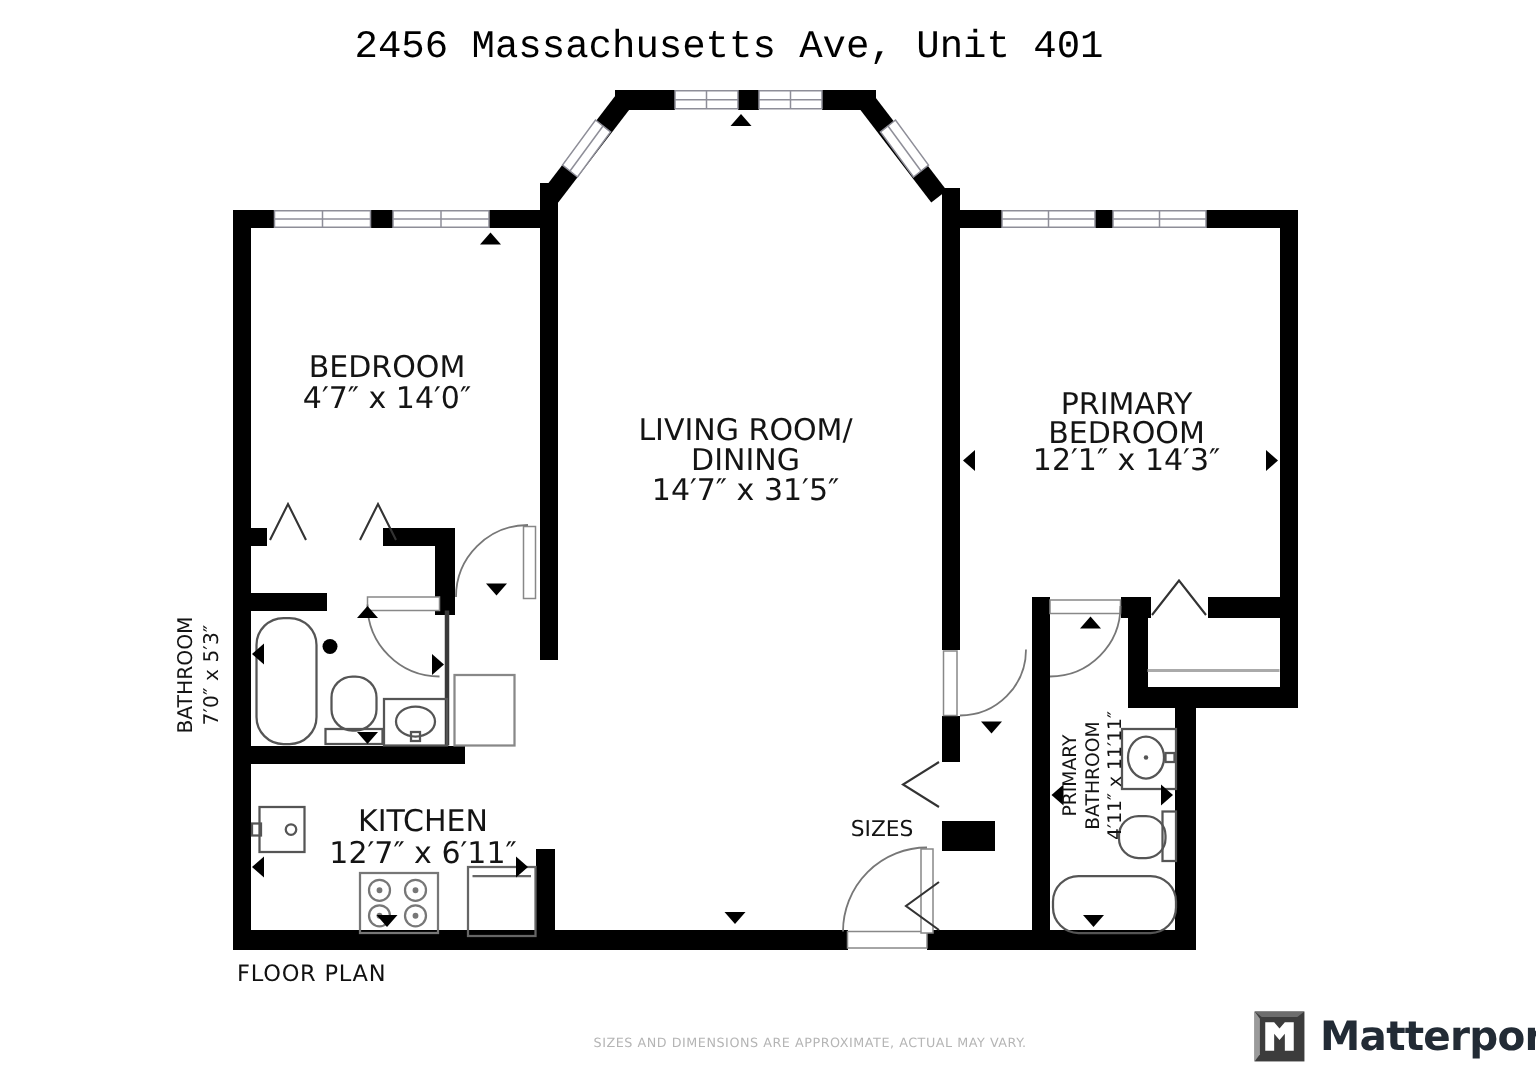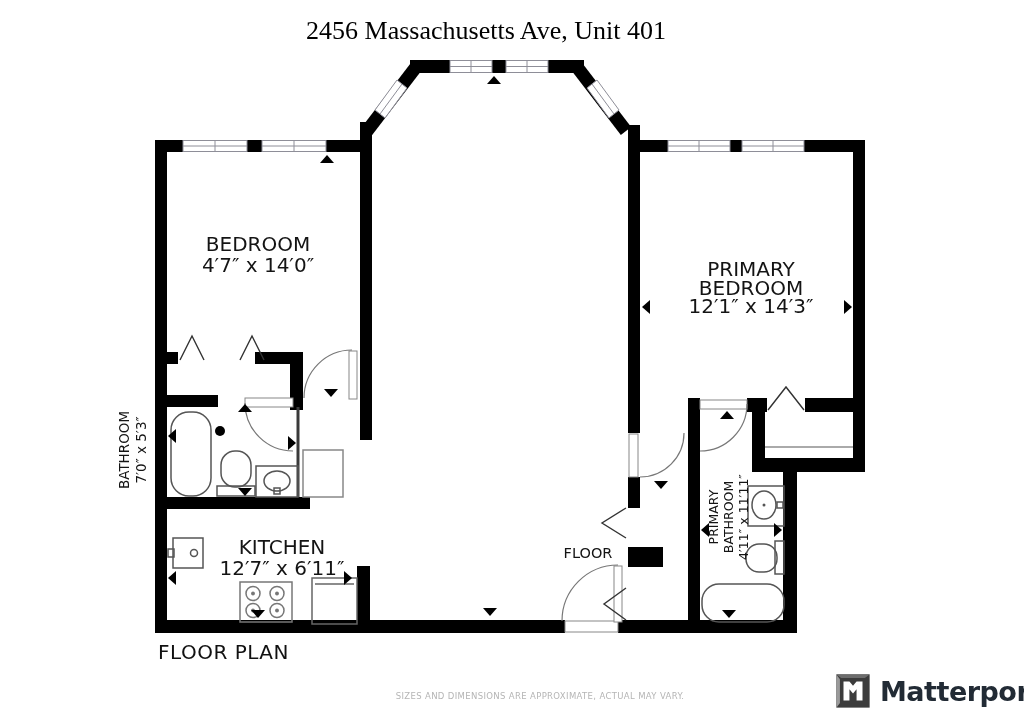--- a/index.html
+++ b/index.html
@@ -1,28 +1,28 @@
 <!DOCTYPE html>
 <html><head>
 <meta charset="utf-8">
 <style>
   html,body{margin:0;padding:0;background:#fff;}
   .canvas{position:relative;width:1024px;height:724px;background:#ffffff;overflow:hidden;
           font-family:"DejaVu Sans","Liberation Sans",sans-serif;}
   .plan-svg{position:absolute;left:0;top:0;}
   .title{position:absolute;left:486px;top:16px;transform:translateX(-50%);
-         font-family:Liberation Serif, serif;font-size:26px;color:#000;white-space:nowrap;}
+         font-family:Liberation Mono, monospace;font-size:26px;color:#000;white-space:nowrap;}
   .lbl{position:absolute;transform:translate(-50%,-50%);text-align:center;color:#141414;
        white-space:nowrap;line-height:20px;font-size:20px;}
   .lbl.rot{transform:translate(-50%,-50%) rotate(-90deg);}
   .lbl-bathroom{font-size:13.5px;line-height:17px;}
   .lbl-primary-bathroom{font-size:12.5px;line-height:15px;}
   .lbl-entry{font-size:14.5px;}
   .lbl-primary-bedroom{line-height:18.5px;}
-  .floor-plan-label{position:absolute;left:158px;top:640px;font-size:20px;color:#111;letter-spacing:.5px;}
+  .floor-plan-label{position:absolute;left:158px;top:640px;font-size:15px;color:#111;letter-spacing:.5px;}
   .disclaimer{position:absolute;left:540px;top:691px;transform:translateX(-50%);
               font-size:8.5px;color:#b5b5b5;letter-spacing:.35px;white-space:nowrap;}
   .brand{position:absolute;left:834px;top:672px;display:flex;align-items:center;}
   .brand-text{font-size:27px;font-weight:bold;color:#222b35;margin-left:8px;letter-spacing:-.5px;}
 </style>
 </head>
 <body>
 
 <div class="canvas">
 
@@ -181,20 +181,25 @@
       <path d="M774,523 L774,537 L782,530 Z"></path>
       <path d="M288,436 L288,450 L296,443 Z"></path>
     </g>
   </svg>
 
   <div class="lbl" style="left:258px;top:255px;line-height:21px;">
     <div>BEDROOM</div>
     <div>4′7″ x 14′0″</div>
   </div>
 
+  <div class="lbl" style="left:497px;top:306px;">
+    <div>LIVING ROOM/</div>
+    <div>DINING</div>
+    <div>14′7″ x 31′5″</div>
+  </div>
 
   <div class="lbl lbl-primary-bedroom" style="left:751px;top:288px;">
     <div>PRIMARY</div>
     <div>BEDROOM</div>
     <div>12′1″ x 14′3″</div>
   </div>
 
   <div class="lbl rot lbl-bathroom" style="left:133px;top:450px;">
     <div>BATHROOM</div>
     <div>7′0″ x 5′3″</div>
@@ -205,21 +210,21 @@
     <div>12′7″ x 6′11″</div>
   </div>
 
   <div class="lbl rot lbl-primary-bathroom" style="left:728px;top:517px;">
     <div>PRIMARY</div>
     <div>BATHROOM</div>
     <div>4′11″ x 11′11″</div>
   </div>
 
   <div class="lbl lbl-entry" style="left:588px;top:553px;">
-    <div>FLOOR</div>
+    <div>SIZES</div>
   </div>
 
   <div class="floor-plan-label">FLOOR PLAN</div>
 
   <div class="disclaimer">SIZES AND DIMENSIONS ARE APPROXIMATE, ACTUAL MAY VARY.</div>
 
   <div class="brand">
     <svg width="38" height="38" viewBox="0 0 32 32">
       <rect x="2" y="2" width="28" height="28" fill="#3c3c3c"></rect>
       <polygon points="2,2 6,5 26,5 30,2" fill="#6d6d6d"></polygon>

